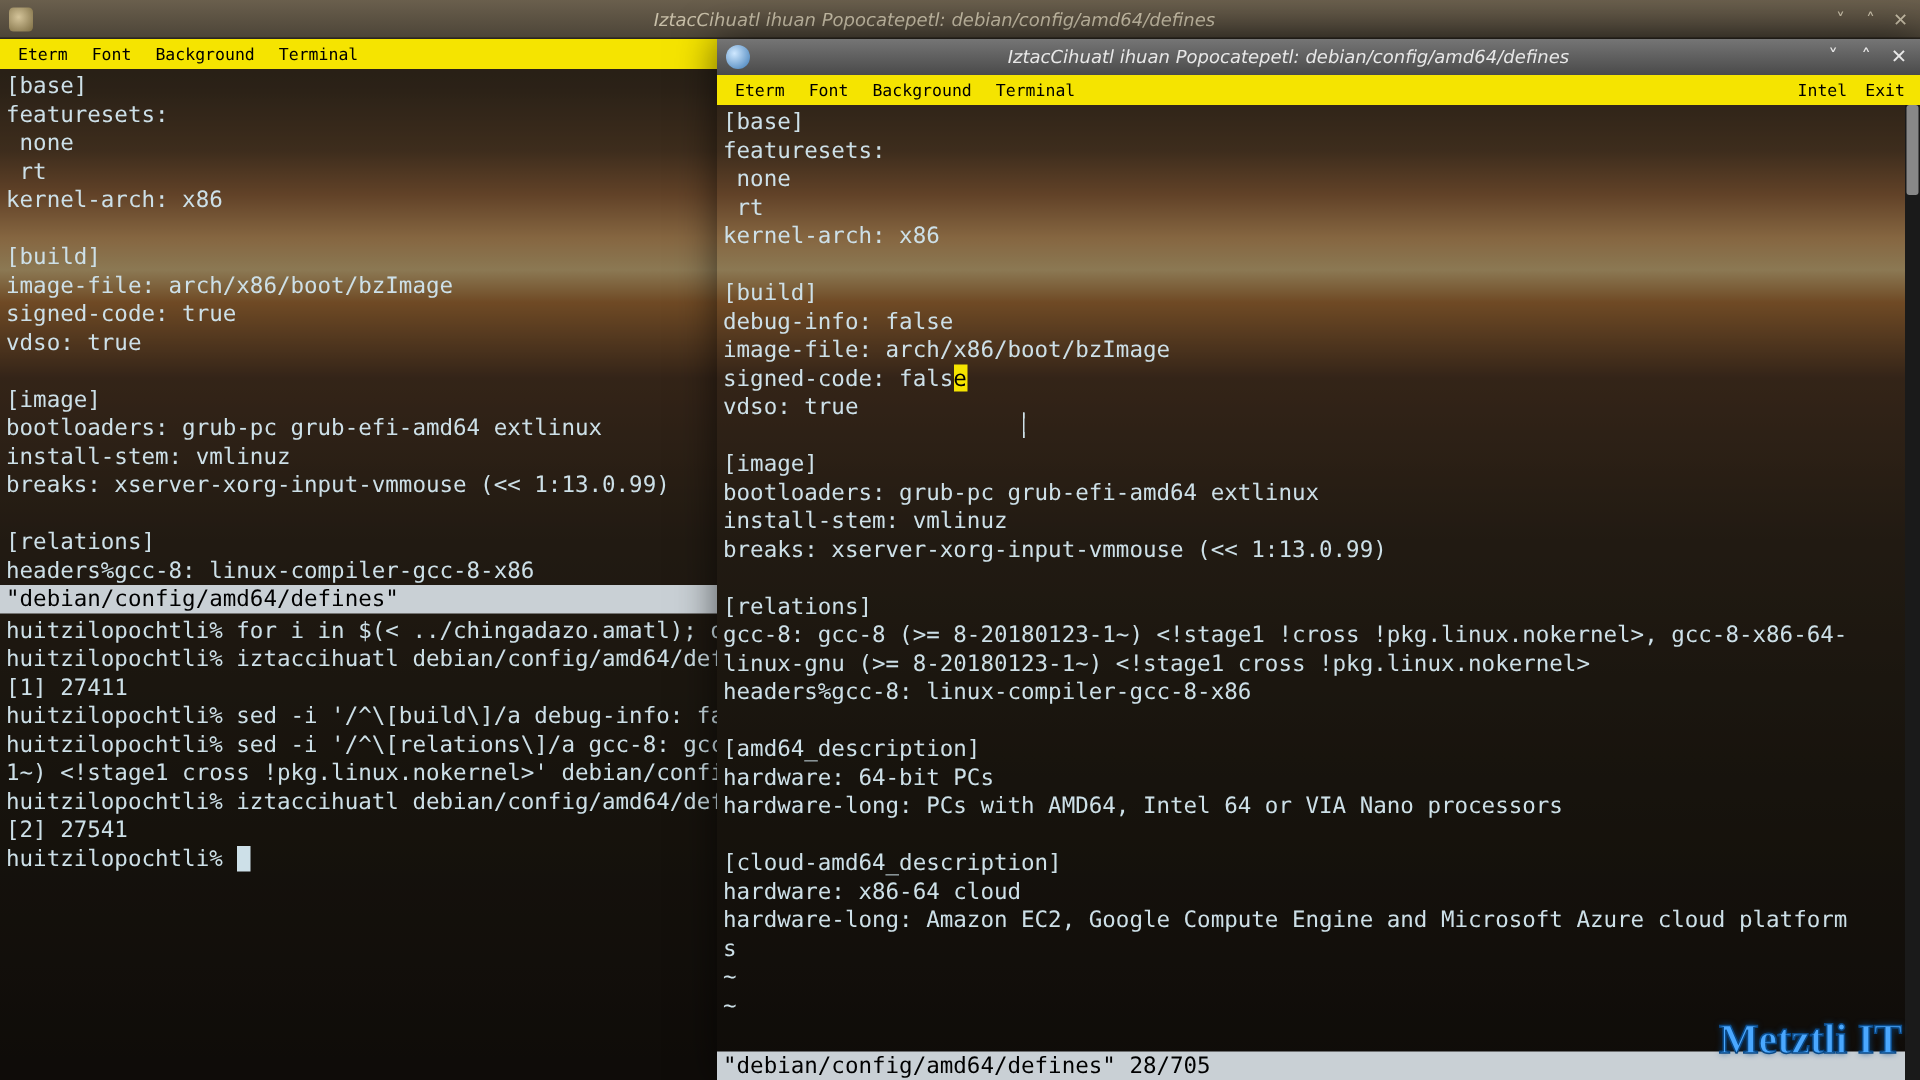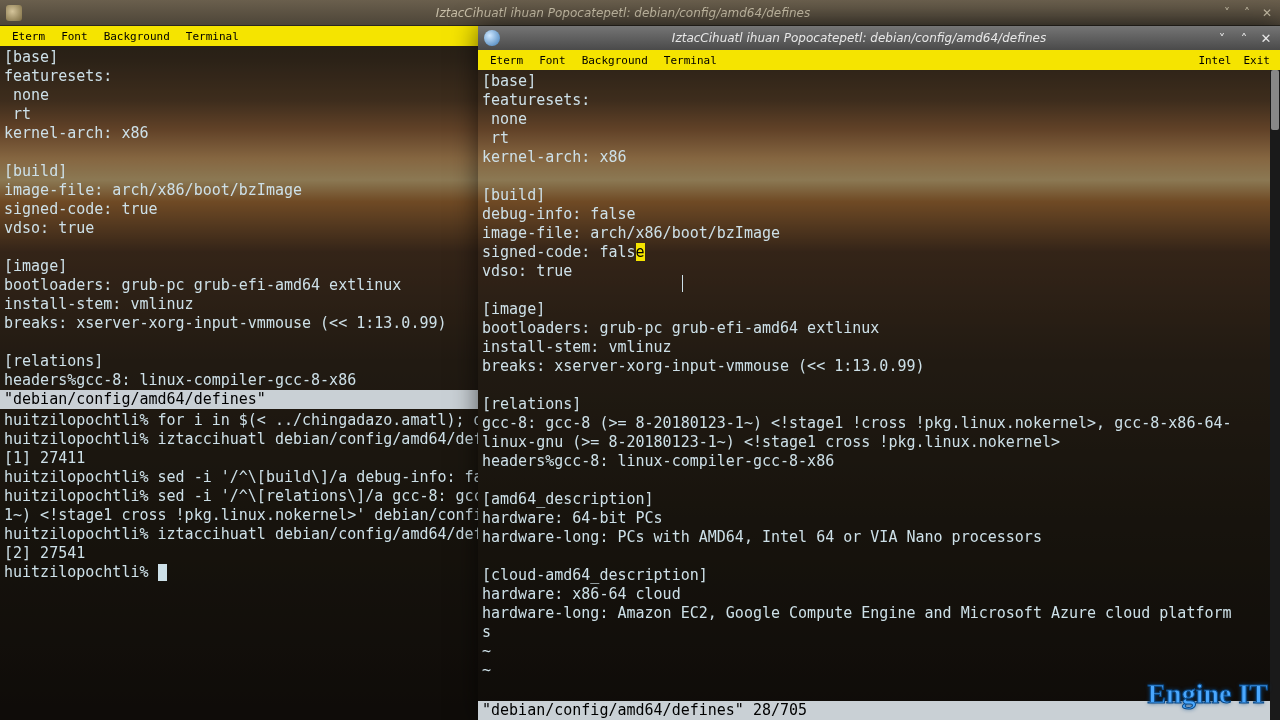--- a/index.html
+++ b/index.html
@@ -229,13 +229,13 @@
 ~</span></div>
       <div class="text-cursor" style="left:204px; top:205px;"></div>
       <div class="statusline" style="position:absolute; left:0; right:0; bottom:0;">"debian/config/amd64/defines" 28/705</div>
     </div>
     <div class="scrollbar">
       <div class="thumb"></div>
     </div>
   </div>
 </div>
 
-<div class="watermark">Engine IT</div>
+<div class="watermark">Metztli IT</div>
 
 </body></html>

